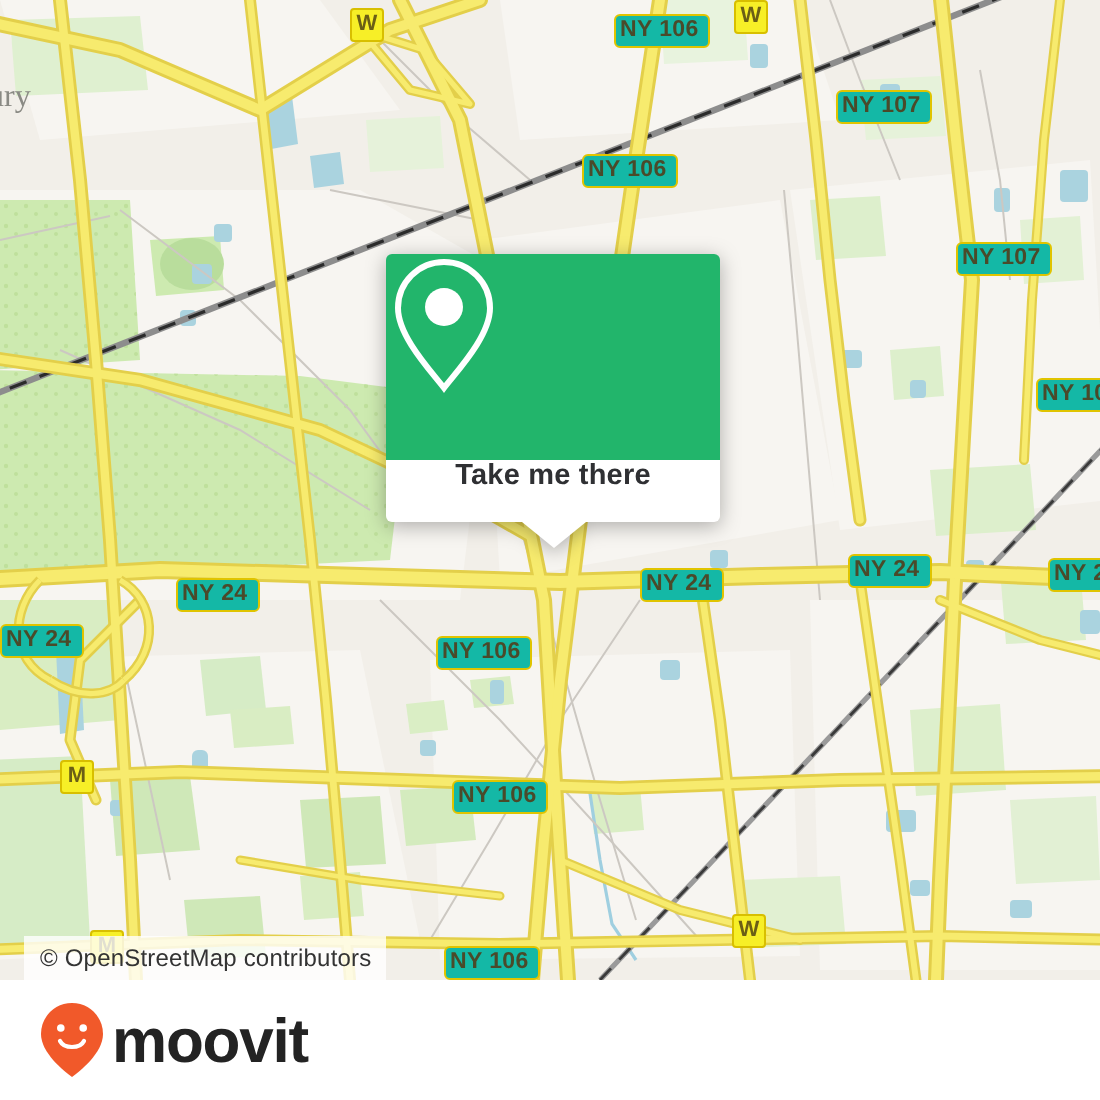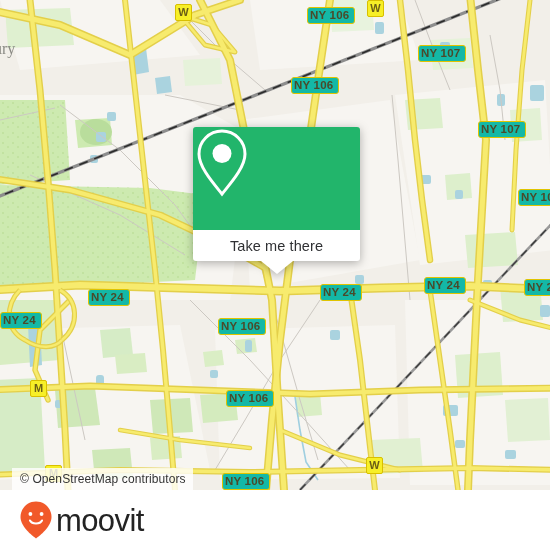--- a/index.html
+++ b/index.html
@@ -66,21 +66,21 @@
   .callout-head{
     height:103px;
     background:#22b56b;
     border-radius:3px 3px 0 0;
     display:flex;align-items:center;justify-content:center;
   }
   .callout-body{
     height:31px;
     background:#ffffff;
     border-radius:0 0 3px 3px;
-    display:flex;align-items:center;justify-content:center;
+    display:flex;align-items:flex-start;justify-content:center;font-weight:bold;
   }
   .callout-label{
     font-size:14.5px;color:#2f3033;letter-spacing:.1px;
   }
   .callout-tail{
     position:absolute;left:50%;top:134px;
     margin-left:-16px;
     width:0;height:0;
     border-left:16px solid transparent;
     border-right:16px solid transparent;
@@ -105,21 +105,21 @@
     max-width:392px;
   }
   .brand{
     flex:0 0 auto;
     display:flex;align-items:center;
     gap:3px;
     margin-right:4px;
   }
   .brand-word{
     font-size:31px;
-    font-weight:normal;
+    font-weight:bold;
     color:#232323;
     letter-spacing:-0.6px;
     line-height:31px;
   }
 </style>
 </head>
 <body>
 
 <div class="screen">
 

